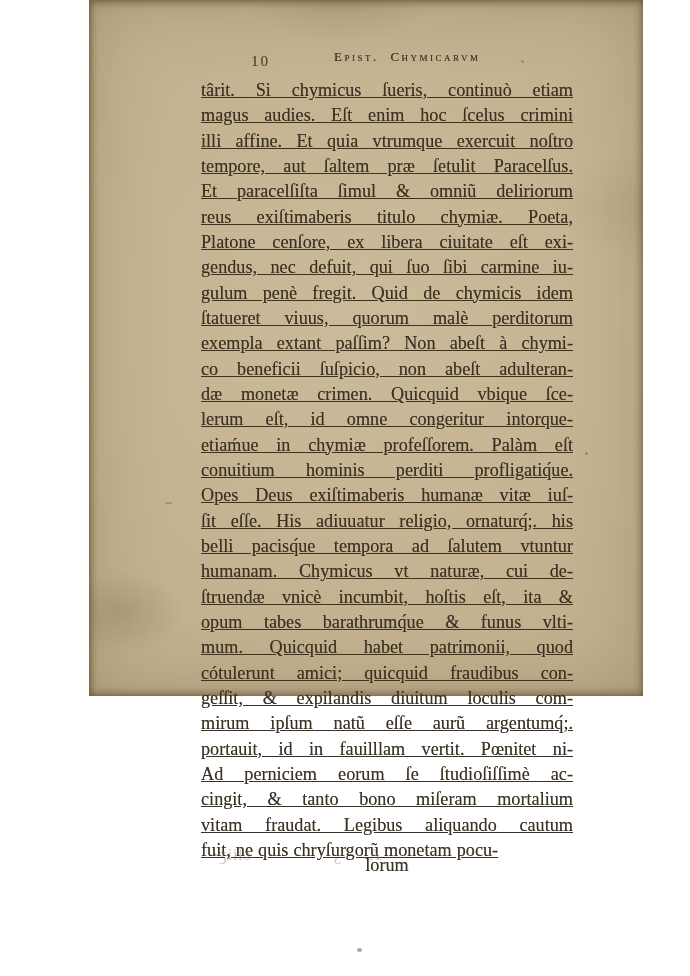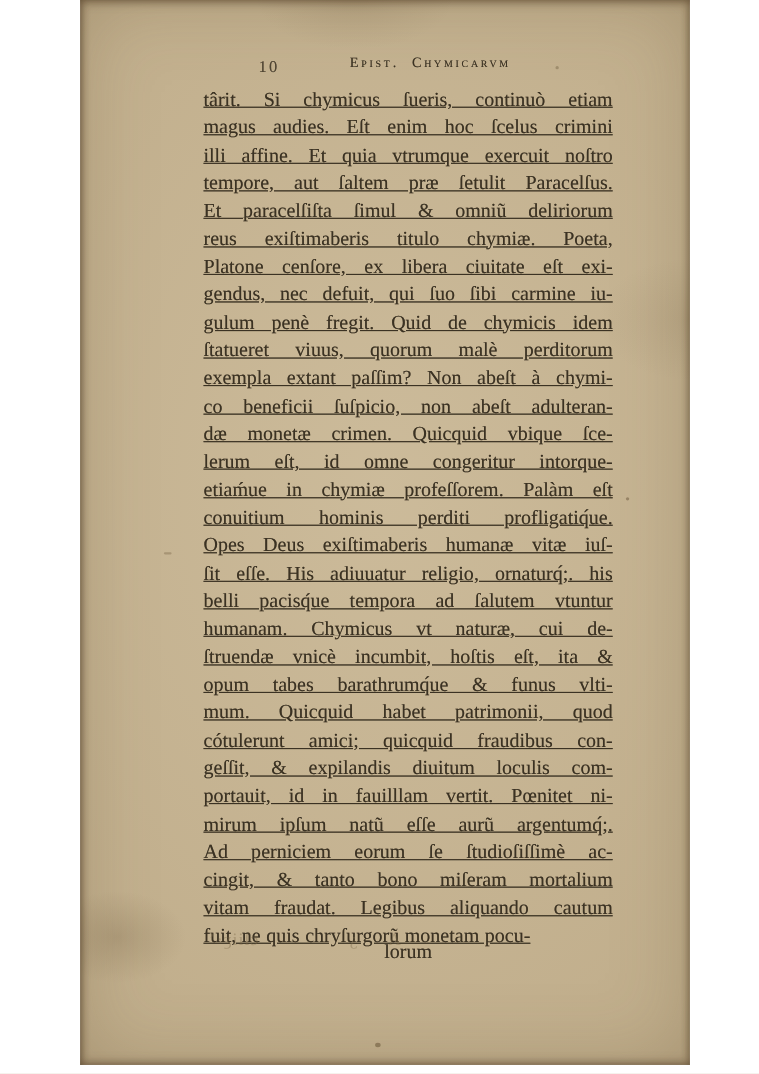--- a/index.html
+++ b/index.html
@@ -4,22 +4,22 @@
 <style>
   html, body {
     margin: 0; padding: 0;
     width: 690px; height: 976px;
     background: #ffffff;
     overflow: hidden;
     font-family: "Liberation Serif", "DejaVu Serif", serif;
   }
   .scan-page {
     position: absolute;
-    left: 73px; top: 0;
-    width: 554px; height: 968px;
+    left: 89px; top: 0;
+    width: 554px; height: 696px;
     background:
       radial-gradient(90px 60px at 6% 88%, rgba(96,76,48,.20), rgba(96,76,48,0) 70%),
       radial-gradient(120px 80px at 100% 30%, rgba(96,76,48,.10), rgba(96,76,48,0) 70%),
       radial-gradient(120px 60px at 45% 0%, rgba(96,76,48,.12), rgba(96,76,48,0) 75%),
       radial-gradient(150% 120% at 50% 45%, rgba(255,248,228,.16), rgba(120,96,60,.10) 80%, rgba(104,82,52,.22) 100%),
       #c2af8c;
     box-shadow:
       inset 3px 0 7px -1px rgba(90,70,45,.5),
       inset -3px 0 7px -1px rgba(90,70,45,.32),
       inset 0 5px 9px -2px rgba(90,70,45,.42),
@@ -125,22 +125,22 @@
       <div class="line">conuitium hominis perditi profligatiq́ue.</div>
       <div class="line">Opes Deus exiſtimaberis humanæ vitæ iuſ-</div>
       <div class="line">ſit eſſe. His adiuuatur religio, ornaturq́;. his</div>
       <div class="line">belli pacisq́ue tempora ad ſalutem vtuntur</div>
       <div class="line">humanam.  Chymicus vt naturæ, cui de-</div>
       <div class="line">ſtruendæ vnicè incumbit, hoſtis eſt, ita &amp;</div>
       <div class="line">opum tabes barathrumq́ue &amp; funus vlti-</div>
       <div class="line">mum.  Quicquid habet patrimonii, quod</div>
       <div class="line">cótulerunt amici; quicquid fraudibus con-</div>
       <div class="line">geſſit, &amp; expilandis diuitum loculis com-</div>
+      <div class="line">mirum ipſum natũ eſſe aurũ argentumq́;.</div>
       <div class="line">portauit, id in fauilllam vertit.  Pœnitet ni-</div>
-      <div class="line">mirum ipſum natũ eſſe aurũ argentumq́;.</div>
       <div class="line">Ad perniciem eorum ſe ſtudioſiſſimè ac-</div>
       <div class="line">cingit, &amp; tanto bono miſeram mortalium</div>
       <div class="line">vitam fraudat.  Legibus aliquando cautum</div>
       <div class="line last">fuit, ne quis chryſurgorũ monetam pocu-</div>
     </div>
 
   <div class="catchword-line" style="position:absolute; top:858px; left:112px; width:372px;">
     <span>lorum</span>
   </div>
 

